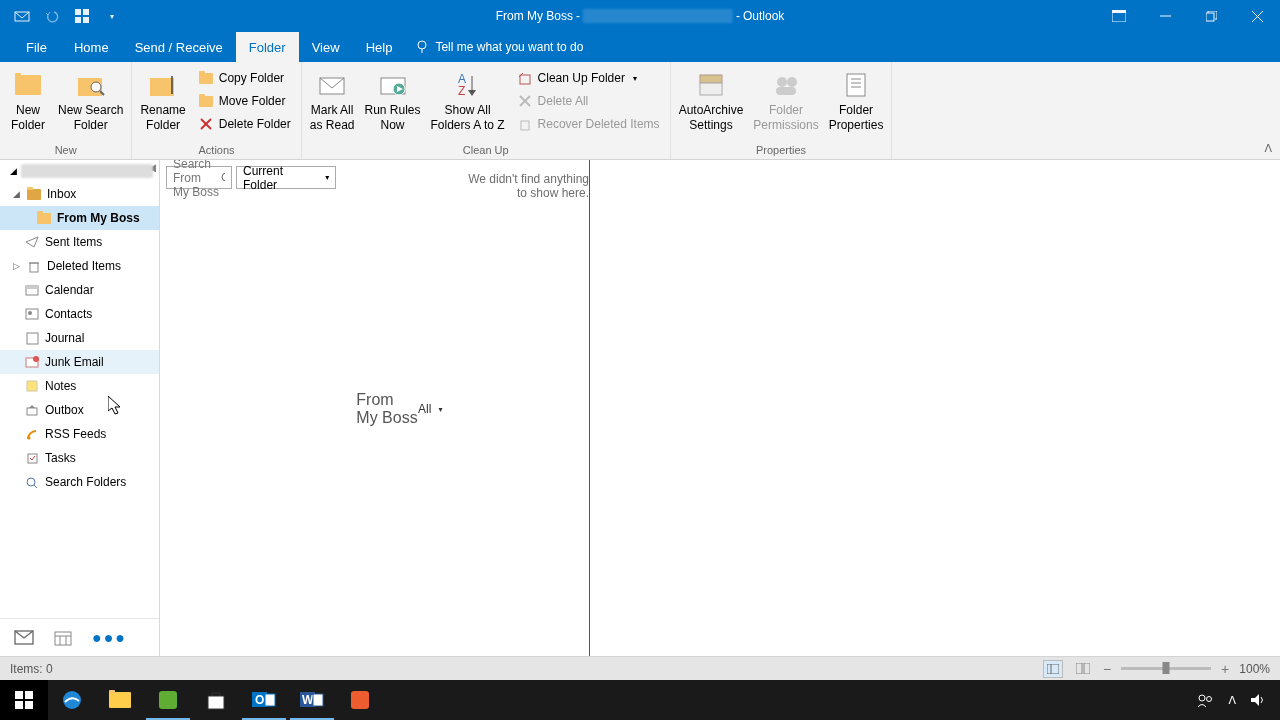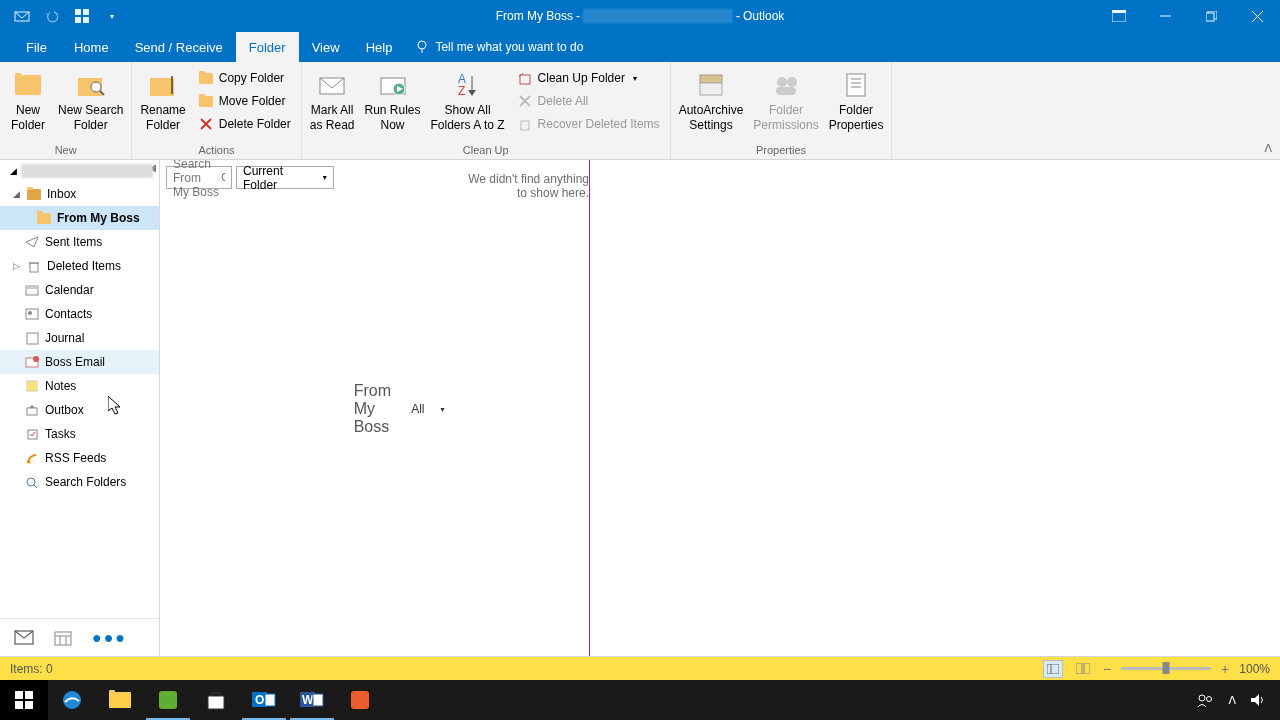--- a/index.html
+++ b/index.html
@@ -43,24 +43,24 @@
 .folder-row.sel{background:#cde6f7;font-weight:bold}
 .folder-row.hov{background:#e6f2fa}
 .nav-bottom{height:38px;border-top:1px solid #e4e4e4;display:flex;align-items:center;gap:20px;padding-left:14px}
 .nav-bottom div{color:#666;cursor:pointer}
 .listpane{width:430px;border-right:1px solid #a21caf;display:flex;flex-direction:row}
 .search-row{display:flex;padding:6px 6px 4px;gap:4px}
 .searchbox{flex:1;border:1px solid #ababab;height:23px;display:flex;align-items:center;padding:0 6px;color:#767676;justify-content:space-between}
 .scope{border:1px solid #ababab;height:23px;display:flex;align-items:center;padding:0 6px;gap:6px;font-size:12px}
 .list-header{display:flex;align-items:center;justify-content:space-between;padding:6px 14px 4px}
 .list-header .h{font-size:16px;color:#555}
-.list-header .filter{font-size:12px;color:#333;display:flex;align-items:center;gap:16px}
+.list-header .filter{font-size:12px;color:#333;display:flex;align-items:center;gap:7px}
 .empty-msg{text-align:right;color:#6e6e6e;font-size:12px;padding:12px 0}
 .reading{flex:1;background:#fff}
-.statusbar{height:24px;background:#fde047;border-top:1px solid #d4d4d4;display:flex;align-items:center;padding:0 10px;font-size:11px;color:#555}
+.statusbar{height:24px;background:#e5e5e5;border-top:1px solid #d4d4d4;display:flex;align-items:center;padding:0 10px;font-size:11px;color:#555}
 .status-right{margin-left:auto;display:flex;align-items:center;gap:10px}
 .zoom-slider{width:90px;height:3px;background:#bbb;position:relative}
 .zoom-slider .thumb{position:absolute;width:7px;height:12px;background:#888;left:50%;top:-5px;transform:translateX(-50%)}
 .view-btn{width:20px;height:18px;border:1px solid #bbb;display:flex;align-items:center;justify-content:center;font-size:10px;color:#666}
 .view-btn.active{background:#d8eaf7}
 .taskbar{height:40px;background:#1a1a1a;display:flex;align-items:stretch}
 .task-btn{width:48px;display:flex;align-items:center;justify-content:center;position:relative}
 .task-btn.active::after{content:"";position:absolute;bottom:0;left:2px;right:2px;height:2px;background:#76b9ed}
 .task-btn.start{background:#000}
 .tray{margin-left:auto;display:flex;align-items:center;gap:14px;padding-right:14px;color:#fff}
@@ -384,21 +384,21 @@
           </span>
           <span>Journal</span>
         </div>
       <div class="folder-row l1 hov">
           <span class="fico">
             <svg width="14" height="12">
               <rect x="1" y="2" width="12" height="9" fill="#fff" stroke="#c77"></rect>
               <circle cx="11" cy="3" r="3" fill="#d55"></circle>
             </svg>
           </span>
-          <span>Boss Email</span>
+          <span>Junk Email</span>
         </div>
       <div class="folder-row l1">
           <span class="fico">
             <svg width="12" height="12">
               <rect x="1" y="1" width="10" height="10" fill="#ffe27a" stroke="#cca"></rect>
             </svg>
           </span>
           <span>Notes</span>
         </div>
       <div class="folder-row l1">
@@ -406,34 +406,34 @@
             <svg width="14" height="12">
               <rect x="2" y="4" width="10" height="7" fill="#fff" stroke="#888"></rect>
               <path d="M7 1 L10 4 L4 4 Z" fill="#888"></path>
             </svg>
           </span>
           <span>Outbox</span>
         </div>
       <div class="folder-row l1">
           <span class="fico">
             <svg width="13" height="13">
+              <path d="M2 11 A8 8 0 0 1 10 3" fill="none" stroke="#e80" stroke-width="2"></path>
+              <circle cx="3" cy="10" r="1.5" fill="#e80"></circle>
+            </svg>
+          </span>
+          <span>RSS Feeds</span>
+        </div>
+      <div class="folder-row l1">
+          <span class="fico">
+            <svg width="13" height="13">
               <rect x="2" y="2" width="9" height="9" fill="#fff" stroke="#888"></rect>
               <path d="M4 6 L6 8 L9 4" fill="none" stroke="#c44"></path>
             </svg>
           </span>
           <span>Tasks</span>
-        </div>
-      <div class="folder-row l1">
-          <span class="fico">
-            <svg width="13" height="13">
-              <path d="M2 11 A8 8 0 0 1 10 3" fill="none" stroke="#e80" stroke-width="2"></path>
-              <circle cx="3" cy="10" r="1.5" fill="#e80"></circle>
-            </svg>
-          </span>
-          <span>RSS Feeds</span>
         </div>
       <div class="folder-row l1">
           <span class="fico">
             <svg width="14" height="13">
               <circle cx="6" cy="6" r="4" fill="none" stroke="#57a"></circle>
               <line x1="9" y1="9" x2="12" y2="12" stroke="#57a"></line>
             </svg>
           </span>
           <span>Search Folders</span>
         </div>

